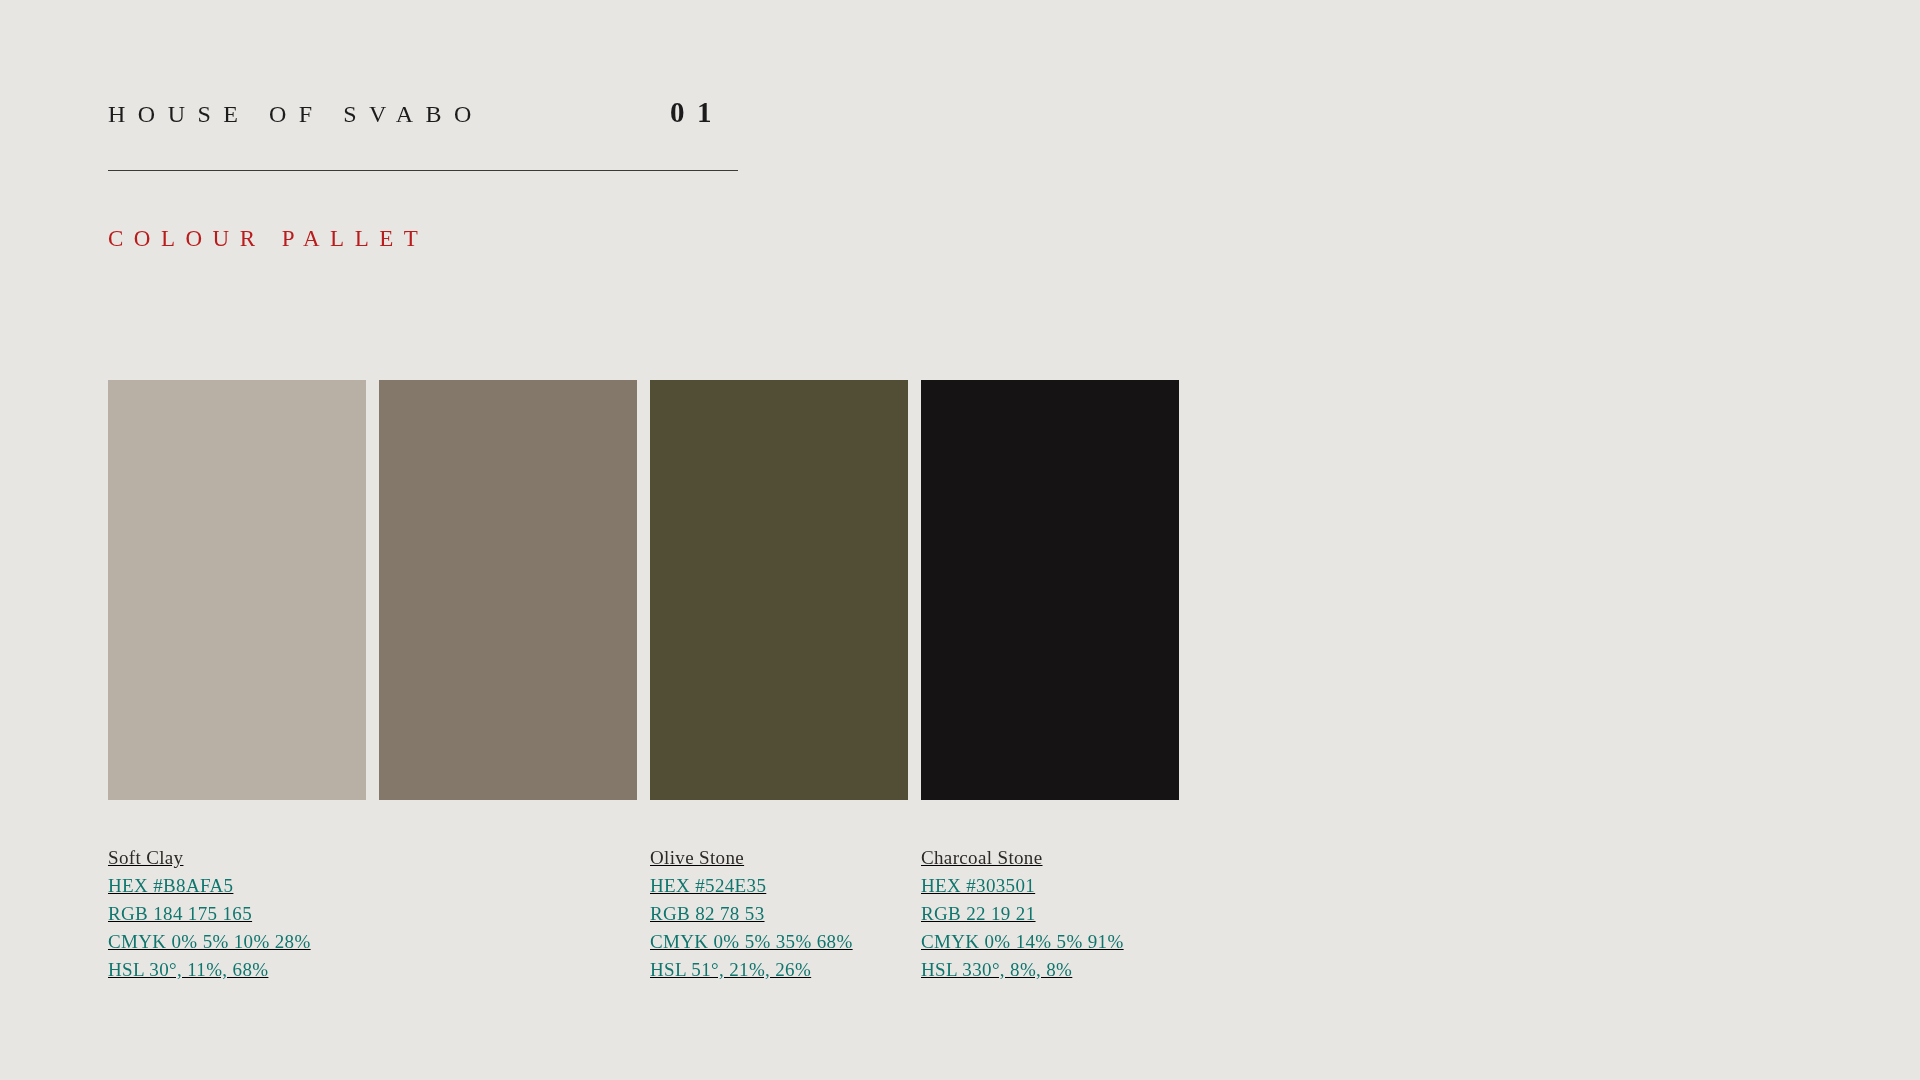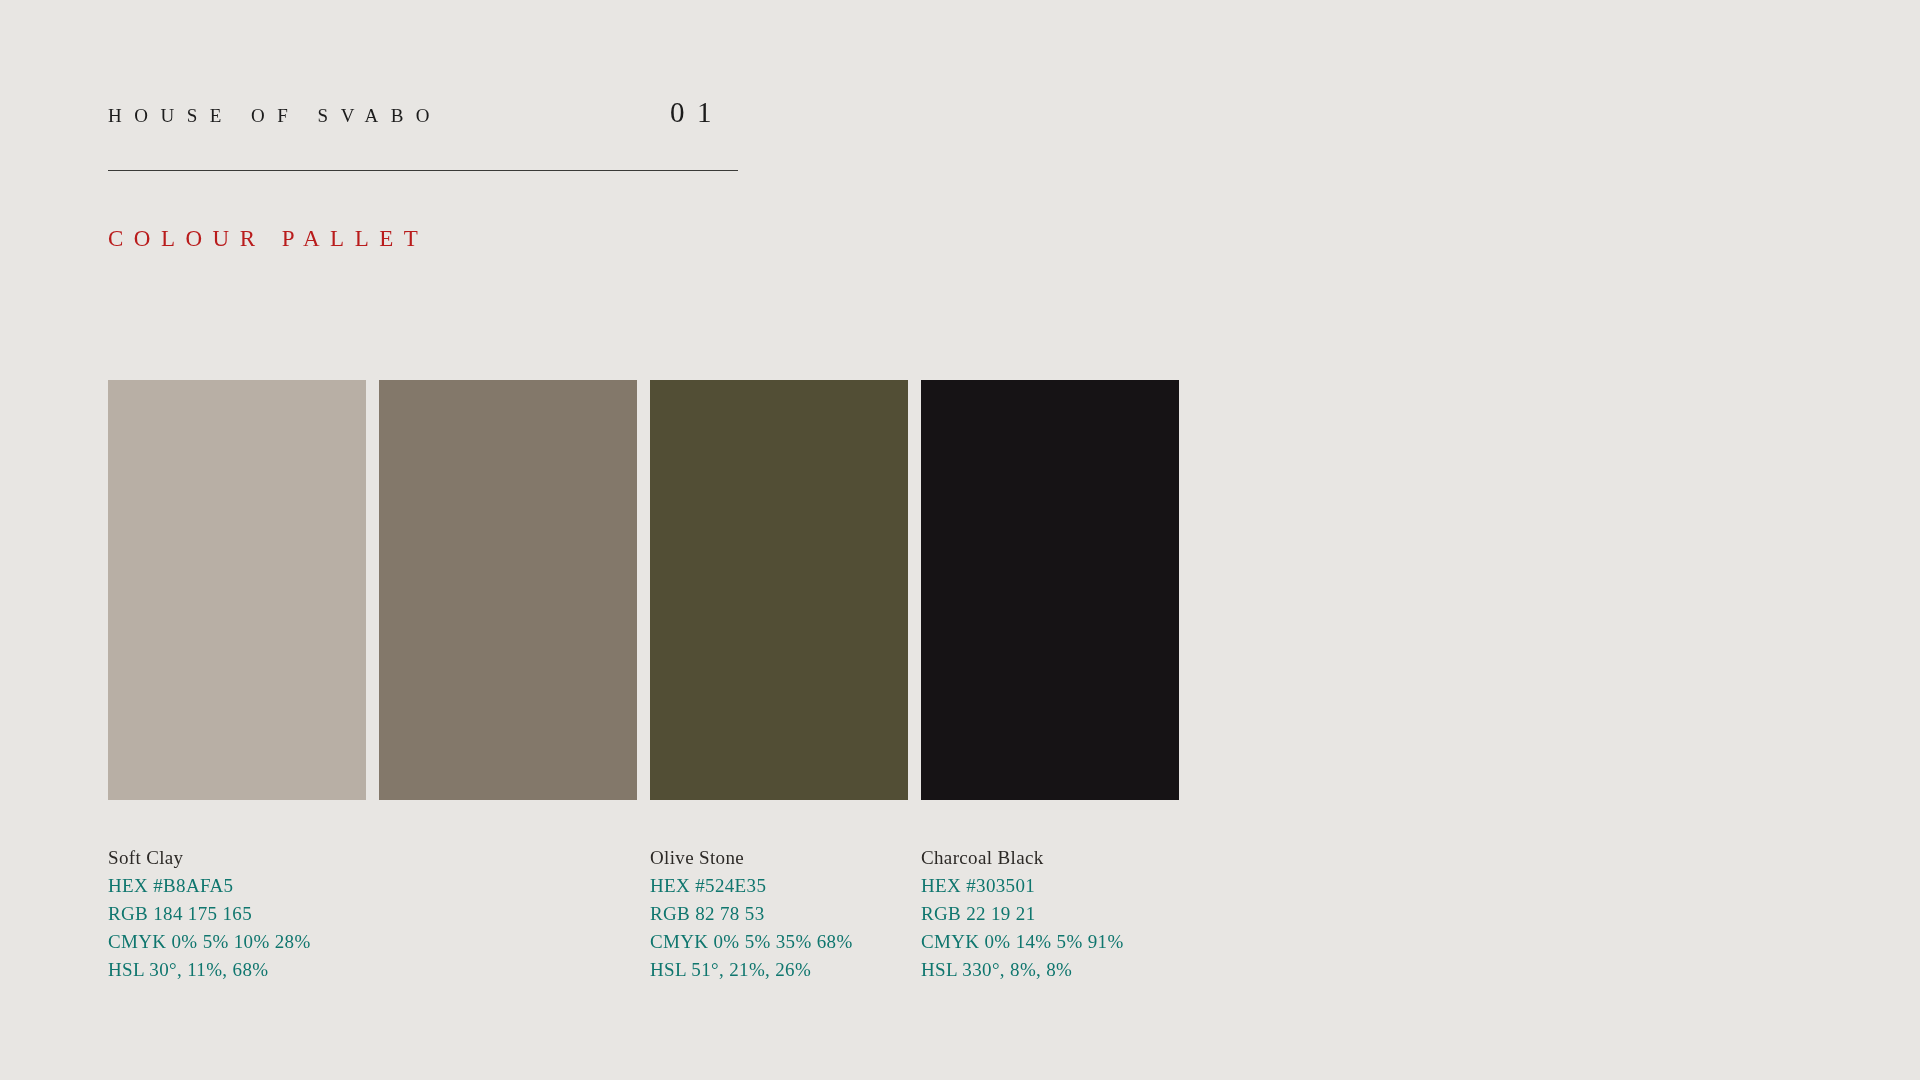--- a/index.html
+++ b/index.html
@@ -30,33 +30,33 @@
     width: 700px;
   }
 
   .title-row {
     display: flex;
     align-items: baseline;
     width: 630px;
   }
 
   .brand-title {
-    font-size: 19px;
+    font-size: 24px;
     letter-spacing: 12.5px;
     color: #1c1c1c;
     font-weight: 400;
     white-space: nowrap;
     line-height: 1;
   }
 
   .plate-number {
     font-size: 29px;
     letter-spacing: 12.5px;
     color: #1c1c1c;
-    font-weight: 400;
+    font-weight: 700;
     line-height: 1;
     margin-left: auto;
     padding-right: 14px;
   }
 
   .divider {
     position: absolute;
     left: 108px;
     top: 170px;
     width: 630px;
@@ -81,20 +81,21 @@
   .palette {
     position: absolute;
     left: 108px;
     top: 380px;
     display: flex;
     gap: 55px;
   }
 
   .swatch-cell {
     width: 216px;
+    text-decoration: underline;
   }
 
   .swatch-chip {
     width: 258px;
     height: 420px;
     display: block;
   }
 
   .swatch-info {
     margin-top: 44px;
@@ -153,21 +154,21 @@
         <div class="swatch-line">HEX #524E35</div>
         <div class="swatch-line">RGB 82 78 53</div>
         <div class="swatch-line">CMYK 0% 5% 35% 68%</div>
         <div class="swatch-line">HSL 51°, 21%, 26%</div>
       </div>
     </div>
 
     <div class="swatch-cell">
       <div class="swatch-chip" style="background: rgb(22, 19, 21);"></div>
       <div class="swatch-info">
-        <div class="swatch-name">Charcoal Black</div>
+        <div class="swatch-name">Charcoal Stone</div>
         <div class="swatch-line">HEX #303501</div>
         <div class="swatch-line">RGB 22 19 21</div>
         <div class="swatch-line">CMYK 0% 14% 5% 91%</div>
         <div class="swatch-line">HSL 330°, 8%, 8%</div>
       </div>
     </div>
 
   </div>
 </div>
 

